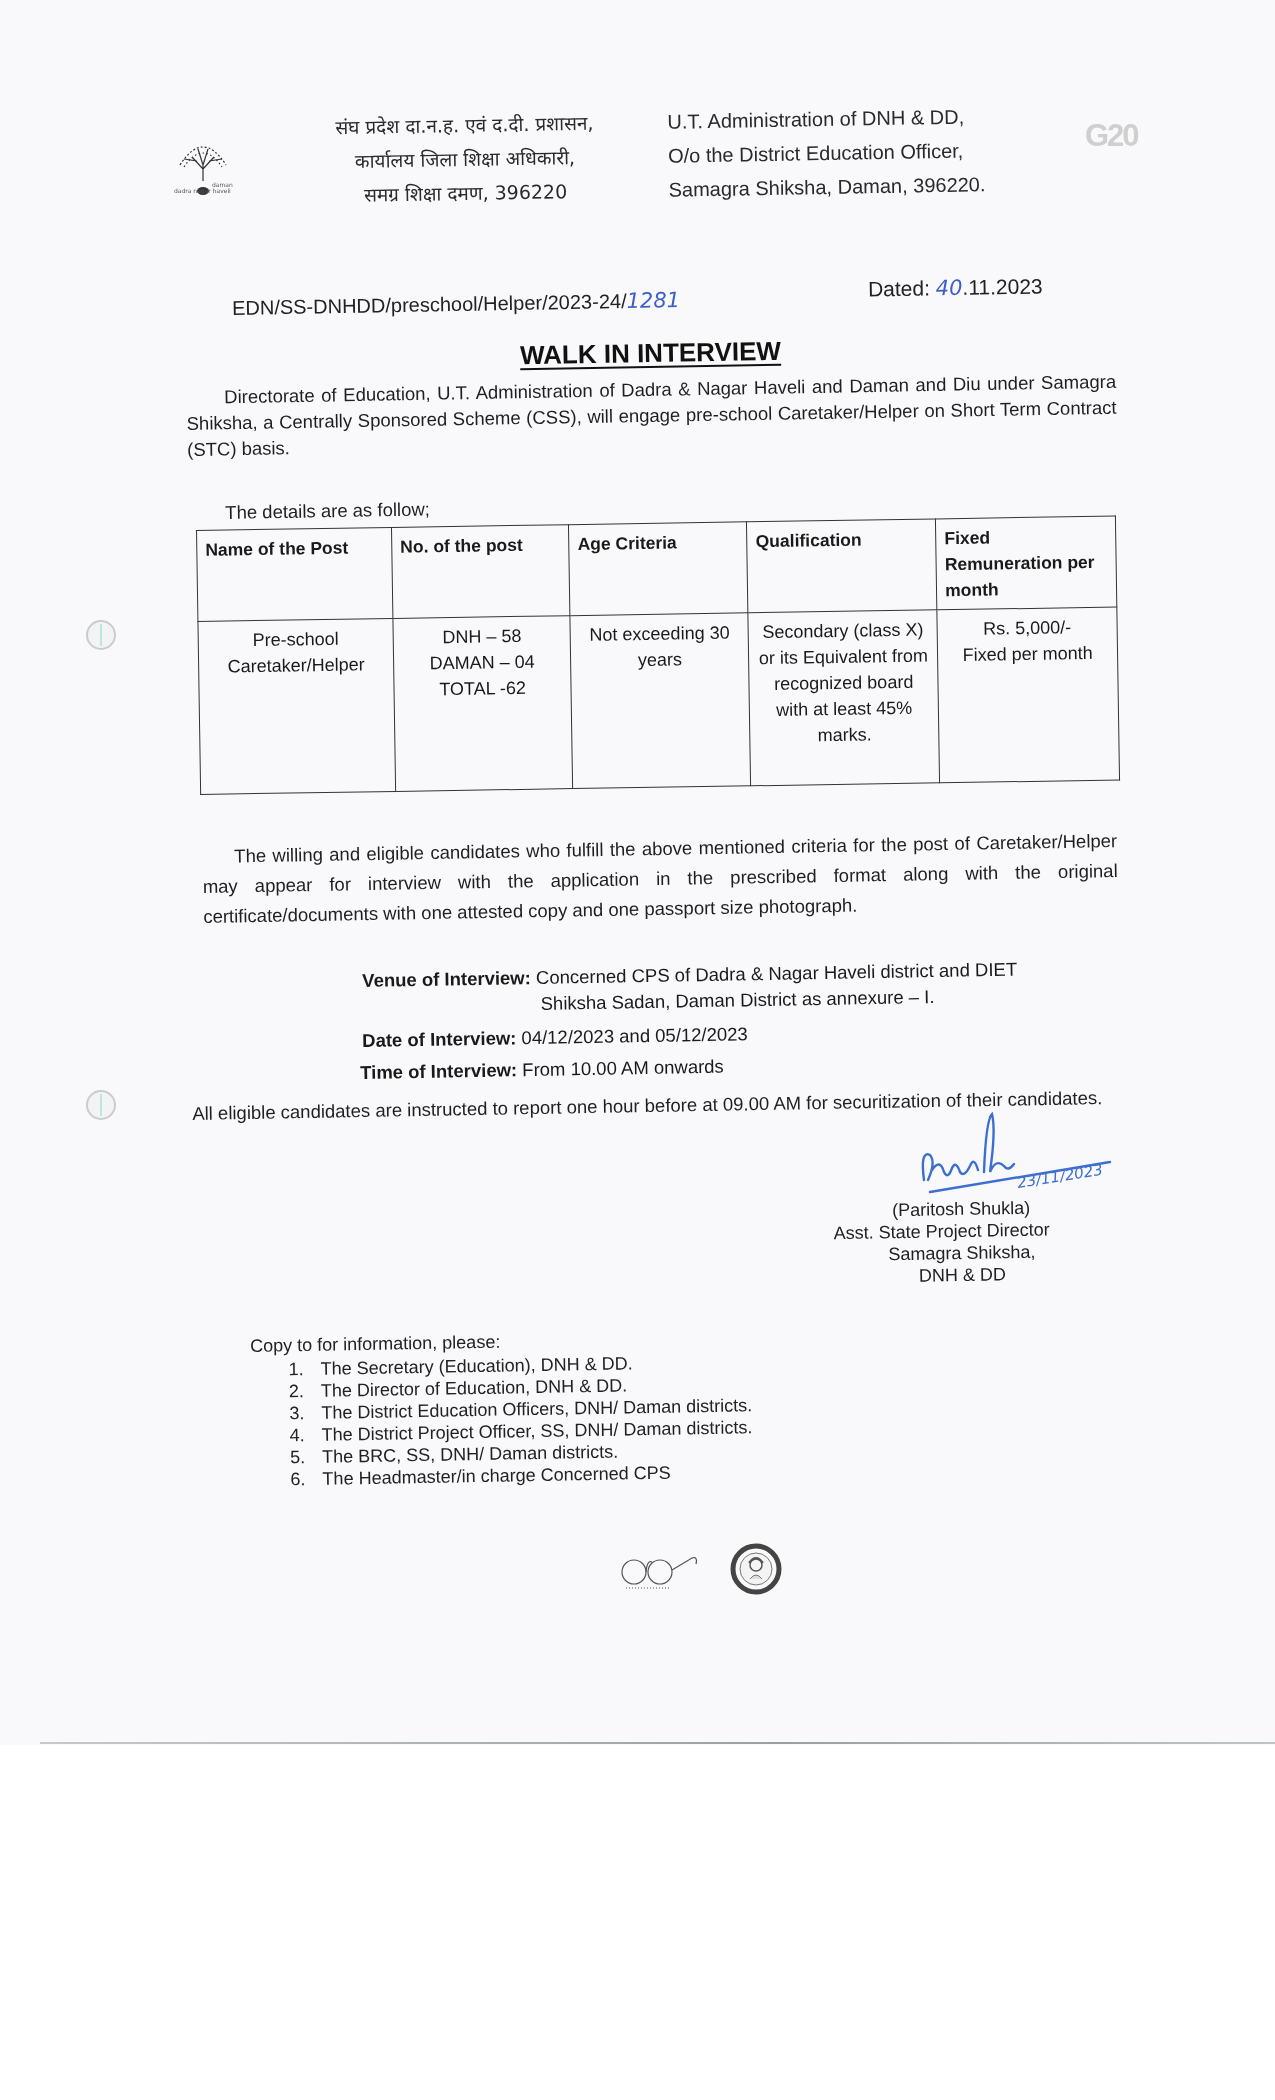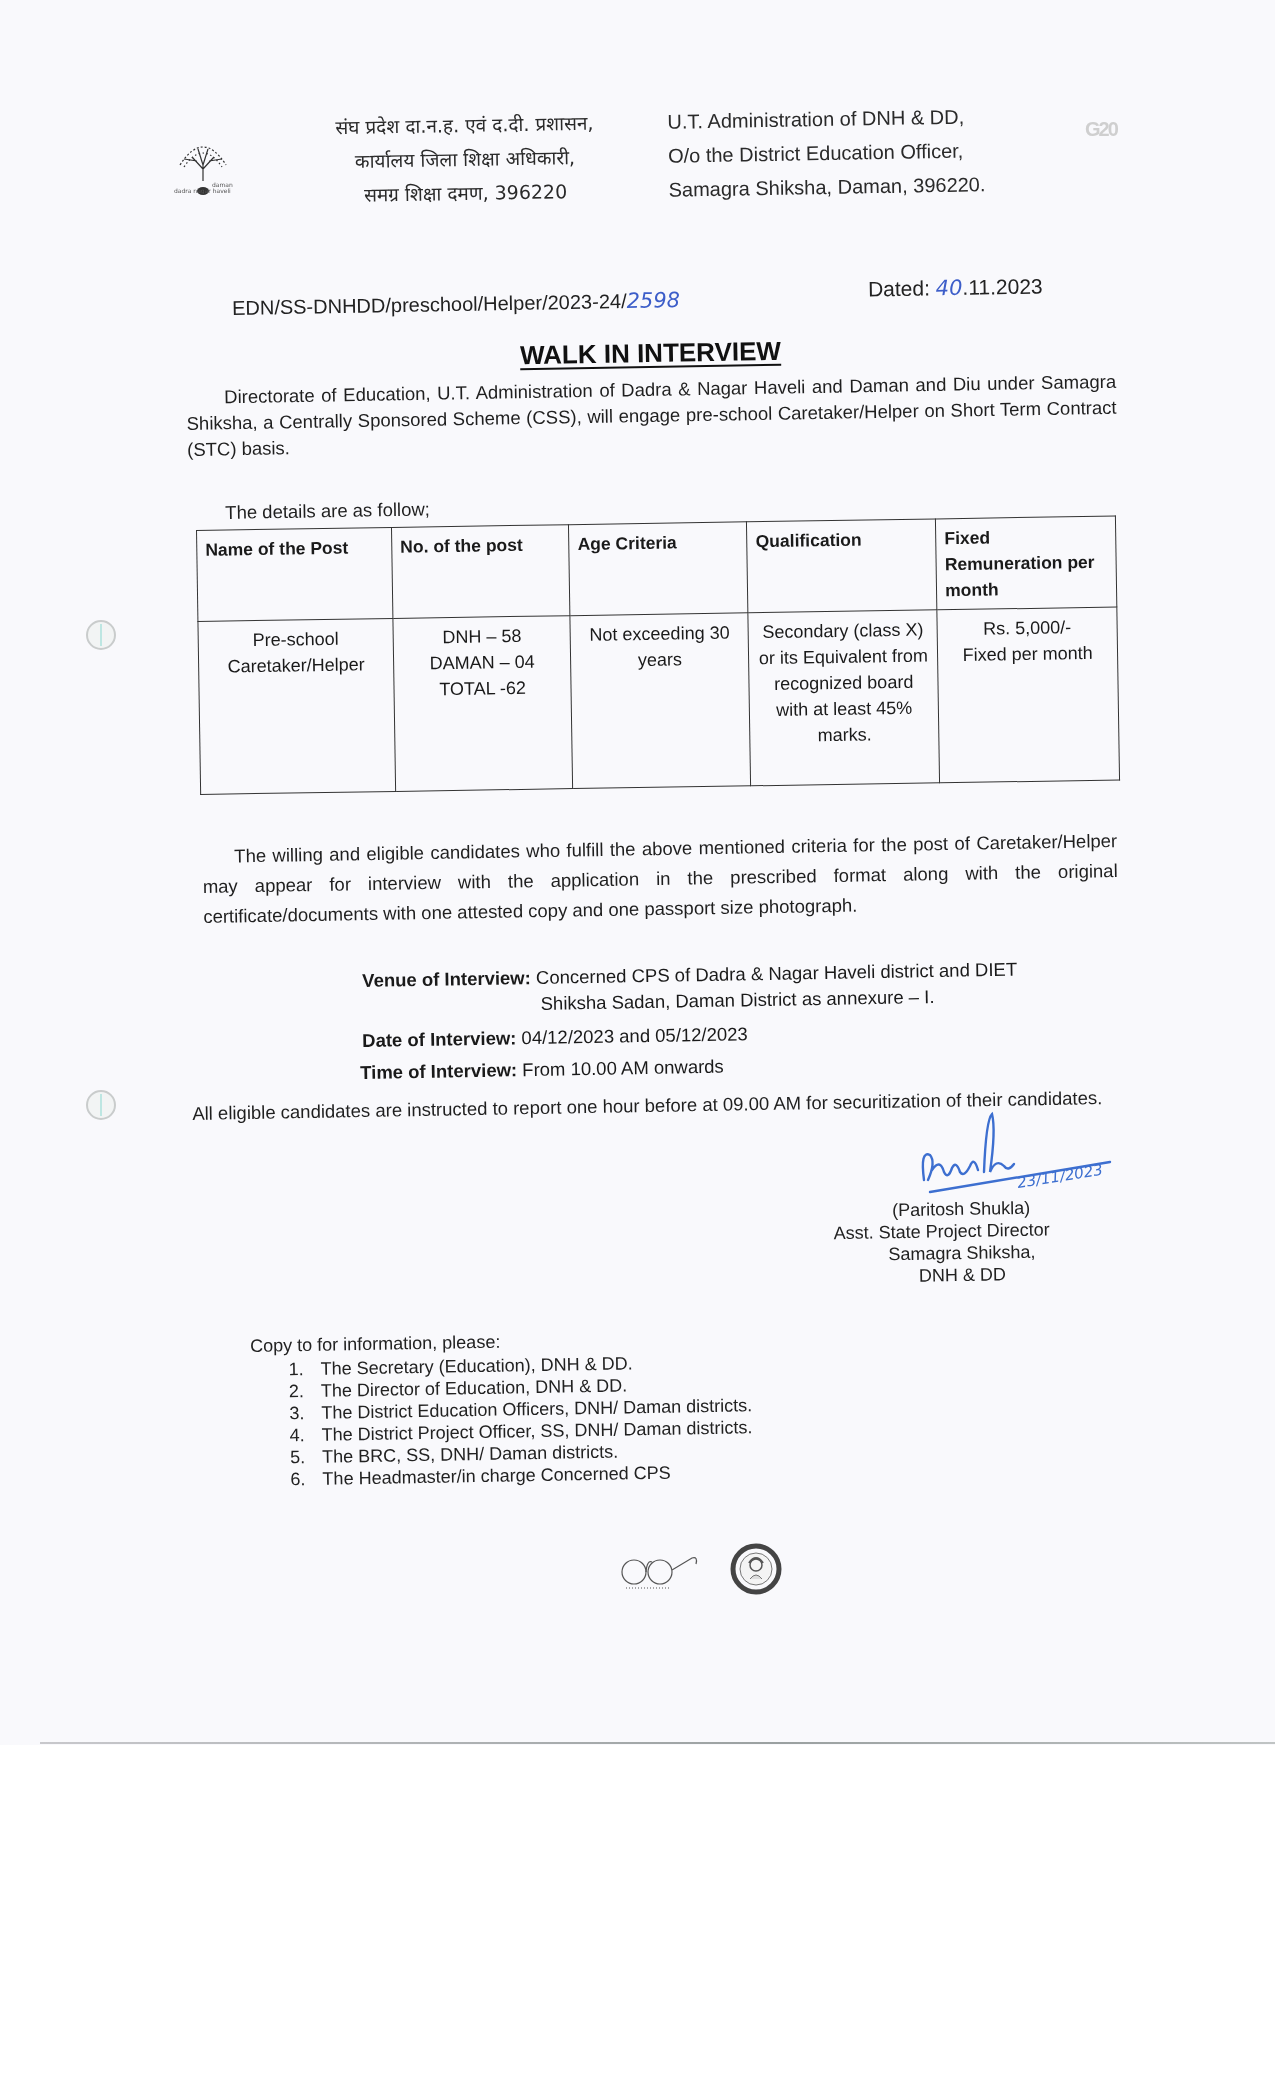--- a/index.html
+++ b/index.html
@@ -8,21 +8,21 @@
       font-family: "Liberation Sans", sans-serif; color: #1a1a1a;
     }
     .scan { position: absolute; left: 0; top: 0; width: 1275px; height: 1745px; background: #f9f9fc; }
     .scan-edge { position: absolute; left: 40px; top: 1742px; width: 1235px; height: 2px; background: linear-gradient(90deg,#c8c8cc,#9aa0a0 60%,#c0c4c4); }
     .punch { position: absolute; left: 86px; width: 26px; height: 26px; border-radius: 50%; border: 2px solid #c9cccc; background: #f2f4f4; }
     .punch::after { content: ""; position: absolute; left: 12px; top: 2px; width: 2px; height: 22px; background: #bde6e2; }
 
     .logo { position: absolute; left: 172px; top: 135px; width: 62px; height: 72px; }
     .hindi { position: absolute; left: 300px; top: 108px; width: 330px; text-align: center; font-family: "DejaVu Sans", sans-serif; font-size: 19px; line-height: 34px; color: #2a2a2a; transform: rotate(-1deg); }
     .eng-head { position: absolute; left: 668px; top: 102px; font-family: "Liberation Sans", sans-serif; font-size: 20px; line-height: 34px; color: #2a2a2a; transform: rotate(-1deg); }
-    .g20 { position: absolute; left: 1085px; top: 118px; font-family: "Liberation Sans", sans-serif; font-size: 20px; color: #cfcfcf; font-weight: bold; letter-spacing: -2px; }
+    .g20 { position: absolute; left: 1085px; top: 118px; font-family: "Liberation Sans", sans-serif; font-size: 31px; color: #cfcfcf; font-weight: bold; letter-spacing: -2px; }
 
     .ref { position: absolute; left: 232px; top: 292px; font-size: 20px; color: #222; transform: rotate(-1deg); }
     .hand { color: #3d5ec9; font-family: "DejaVu Sans", sans-serif; font-size: 21px; font-style: italic; }
     .dated { position: absolute; left: 868px; top: 276px; font-size: 21px; color: #222; transform: rotate(-1deg); }
 
     .title { position: absolute; left: 520px; top: 338px; font-size: 26px; font-weight: bold; text-decoration: underline; text-underline-offset: 4px; transform: rotate(-1deg); color: #111; }
 
     .para { position: absolute; font-family: "Liberation Sans", sans-serif; font-size: 18.5px; line-height: 26px; color: #1f1f1f; transform: rotate(-1deg); transform-origin: left top; }
     .p1 { left: 186px; top: 385px; width: 930px; text-indent: 38px; text-align: justify; }
     .p2 { left: 225px; top: 500px; }
@@ -78,21 +78,21 @@
   <div>समग्र शिक्षा दमण, 396220</div>
 </div>
 <div class="eng-head">
   <div>U.T. Administration of DNH &amp; DD,</div>
   <div>O/o the District Education Officer,</div>
   <div>Samagra Shiksha, Daman, 396220.</div>
 </div>
 <div class="g20">G20</div>
 
 <div class="ref">
-  <span>EDN/SS-DNHDD/preschool/Helper/2023-24/</span><span class="hand">2598</span>
+  <span>EDN/SS-DNHDD/preschool/Helper/2023-24/</span><span class="hand">1281</span>
 </div>
 <div class="dated">
   <span>Dated: </span><span class="hand">40</span><span>.11.2023</span>
 </div>
 
 <div class="title">WALK IN INTERVIEW</div>
 
 <div class="para p1">Directorate of Education, U.T. Administration of Dadra &amp; Nagar Haveli and Daman and Diu under Samagra Shiksha, a Centrally Sponsored Scheme (CSS), will engage pre-school Caretaker/Helper on Short Term Contract (STC) basis.</div>
 <div class="para p2">The details are as follow;</div>
 

